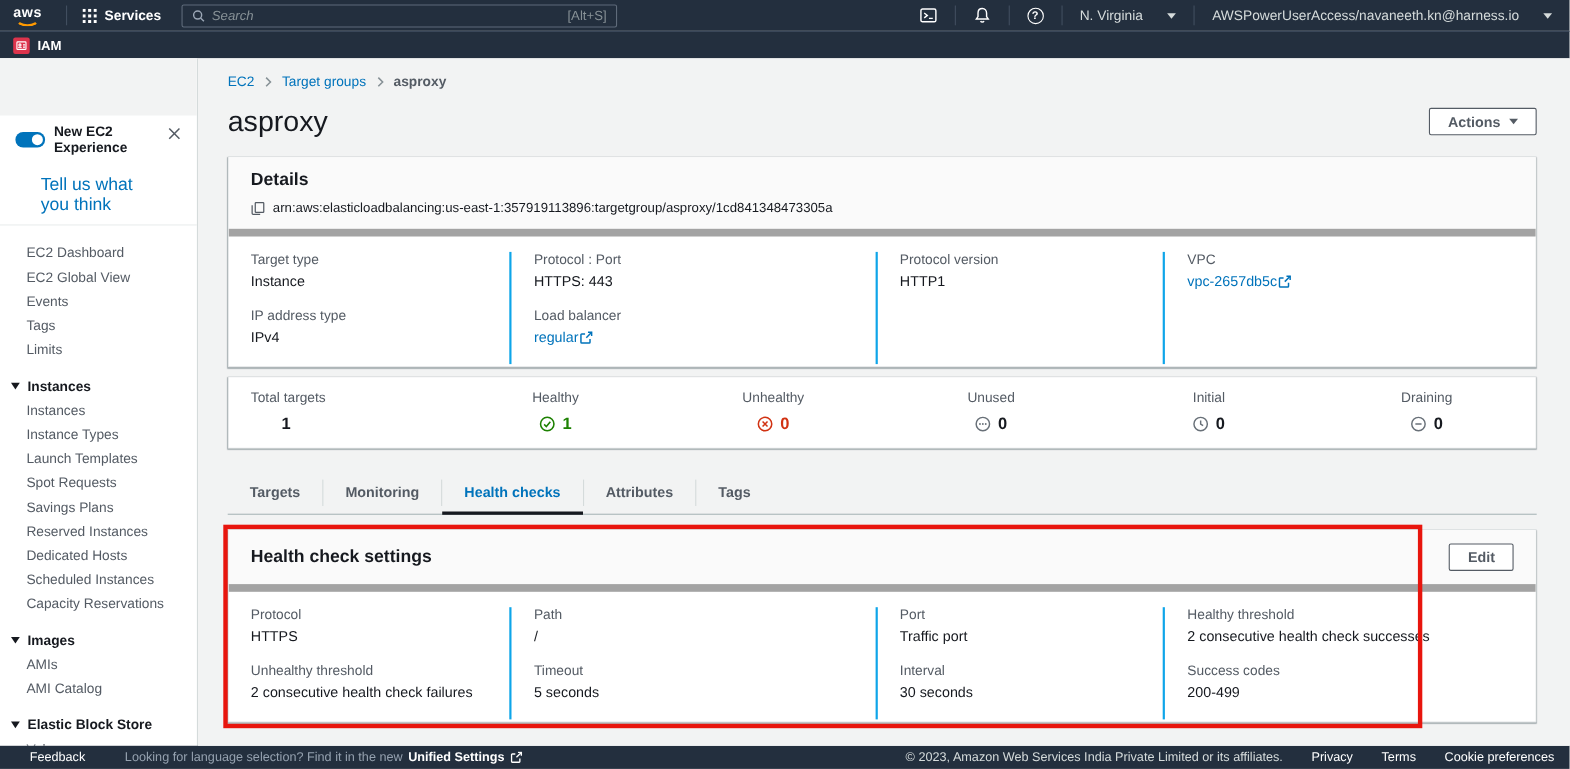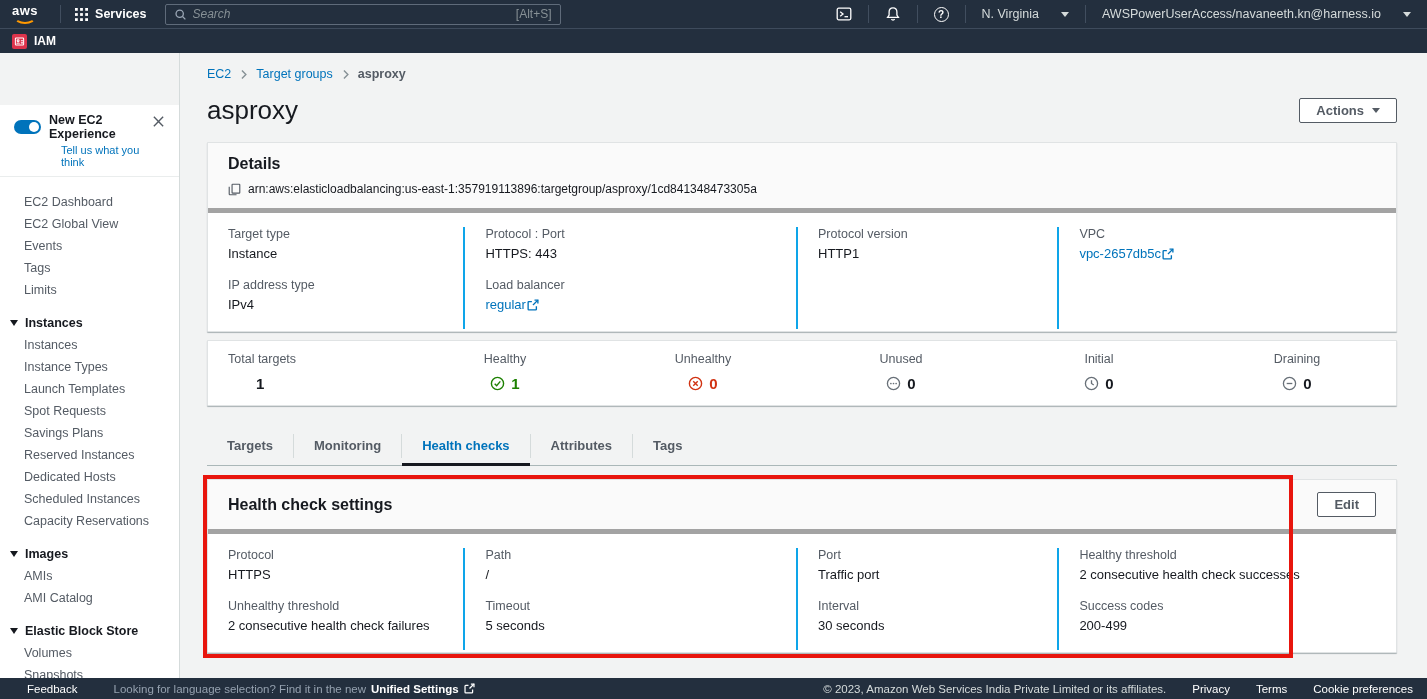--- a/index.html
+++ b/index.html
@@ -49,26 +49,26 @@
   .iam-icon { width:15px; height:15px; background:#dd344c; border-radius:2px; display:flex; align-items:center; justify-content:center; }
   .iam-chip .lbl { color:#fff; font-size:12px; font-weight:700; }
 
   
   .main { flex:1; display:flex; min-height:0; }
 
   
   .sidebar { width:180px; background:#fff; border-right:1px solid #d5dbdb; flex-shrink:0; overflow:hidden; }
   .sidebar-gap { height:52px; background:#f2f3f3; }
   .exp-block { border-bottom:1px solid #eaeded; padding:8px 12px 8px 14px; display:flex; align-items:flex-start; }
-  .exp-left { display:flex; flex-direction:column; }
+  .exp-left { display:flex; flex-direction:column;gap:16px; }
   .exp-row1 { display:flex; align-items:center; gap:8px; }
   .toggle { width:27px; height:14px; border-radius:8px; background:#0073bb; position:relative; cursor:pointer; flex-shrink:0; }
   .toggle .knob { position:absolute; right:2px; top:2px; width:10px; height:10px; border-radius:50%; background:#fff; }
   .exp-title { font-size:12.5px; font-weight:700; color:#16191f; }
-  .exp-sub { font-size:11px; color:#0073bb; margin:3px 0 0 47px; cursor:pointer; }
+  .exp-sub { font-size:16px; color:#0073bb; margin:3px 0 0 23px; cursor:pointer; }
   .exp-close { margin-left:auto; cursor:pointer; padding:2px; }
   .navlist { padding:14px 0 0 0; }
   .nav-item { display:block; padding:4px 8px 4px 24px; line-height:14px; font-size:12.5px;
     color:#545b64; text-decoration:none; cursor:pointer; }
   .nav-section { display:flex; align-items:center; gap:7px; margin-top:11px; padding:4px 8px 4px 10px;
     font-size:12.5px; font-weight:700; color:#16191f; cursor:pointer; line-height:14px; }
   .tri-down { width:0; height:0; border-left:4px solid transparent; border-right:4px solid transparent; border-top:6px solid #16191f; }
 
   
   .content { flex:1; background:#f2f3f3; padding:14px 30px 0 27px; position:relative; overflow:hidden; }
@@ -82,21 +82,21 @@
   .btn {
     background:#fff; border:1px solid #545b64; border-radius:2px; color:#545b64;
     font-weight:700; font-size:13px; font-family:inherit; cursor:pointer;
     padding:4px 16px; display:flex; align-items:center; gap:8px;
   }
   .btn .caret { border-top-color:#545b64; }
 
   
   .card { background:#fff; border:1px solid rgba(0,28,36,.12); border-radius:1px;
     box-shadow:0 1px 1px 0 rgba(0,28,36,.3); }
-  .card-header { background:#fafafa; border-bottom:5px solid #a3a3a3; padding:12px 20px; }
+  .card-header { background:#fafafa; border-bottom:7px solid #a3a3a3; padding:12px 20px; }
   .card-title { font-size:16px; font-weight:700; color:#16191f; }
   .arn-row { display:flex; align-items:center; gap:7px; margin-top:9px; font-size:12px; color:#16191f; }
   .copy-btn { cursor:pointer; display:flex; }
 
   .fields-grid { display:grid; grid-template-columns:21.5% 28% 22% 28.5%; padding:14px 0 2px 0; }
   .fcol { padding:0 20px; }
   .fcol + .fcol { border-left:2px solid #0ea5e9; }
   .field { margin-bottom:17px; }
   .field .lbl { color:#545b64; margin-bottom:5px; font-size:12.5px; }
   .field .val { color:#16191f; font-size:13px; }

